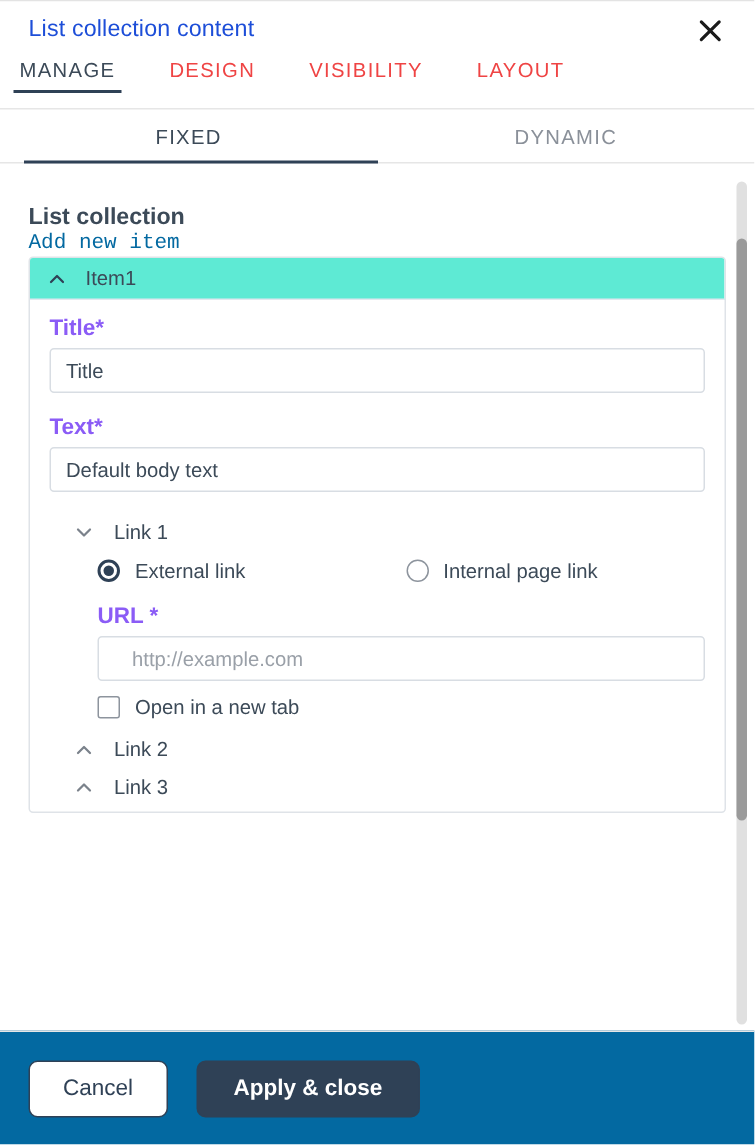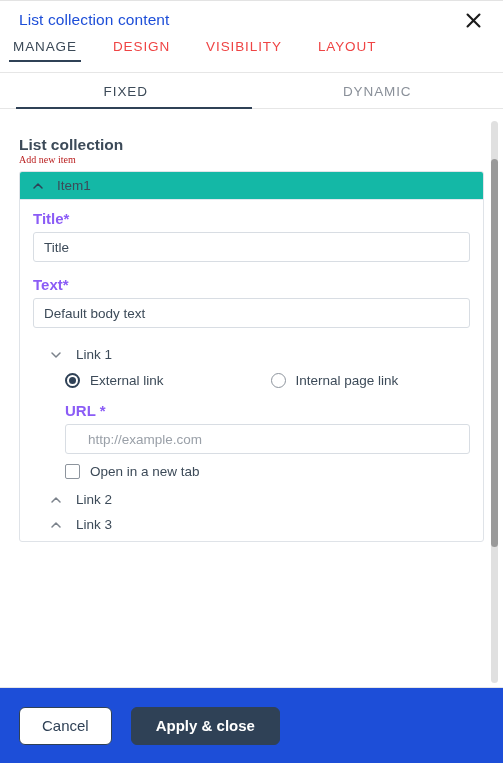--- a/index.html
+++ b/index.html
@@ -139,26 +139,26 @@
     justify-content: space-between;
     padding: 27px 22px 0 19px;
     flex-direction: column;
   }
   .section-title {
     font-size: 15.5px;
     font-weight: bold;
     color: #3c4a58;
   }
   .add-new-item {
-    font-size: 10px;
-    color: #b91c1c;
+    font-size: 14px;
+    color: #0369a1;
     cursor: pointer;
     background: none;
     border: none;
-    font-family: Liberation Serif, serif;
+    font-family: Liberation Mono, monospace;
     padding: 0;
     white-space: nowrap;
   }
 
   .scroll-region {
     position: absolute;
     left: 0;
     right: 0;
     top: 56px;
     bottom: 0;
@@ -168,21 +168,21 @@
 
   .item-card {
     border: 1px solid #dfe3e8;
     border-radius: 3px;
     background: #ffffff;
     overflow: hidden;
     margin-top: 6px;
   }
 
   .item-header {
-    background: #14b8a6;
+    background: #5eead4;
     height: 28px;
     display: flex;
     align-items: center;
     padding: 0 12px;
     cursor: pointer;
     border-bottom: 1px solid #e2e8ef;
   }
   .item-header-label {
     font-size: 13.5px;
     color: #3c4a58;
@@ -334,21 +334,21 @@
 
   
   .footer {
     flex: 0 0 76px;
     height: 76px;
     border-top: 1px solid #e6e6e6;
     display: flex;
     align-items: center;
     padding: 0 19px;
     gap: 19px;
-    background: #1d4ed8;
+    background: #0369a1;
   }
   .btn {
     font-family: inherit;
     font-size: 15px;
     border-radius: 6px;
     cursor: pointer;
     height: 38px;
     padding: 0 22px;
     white-space: nowrap;
   }

